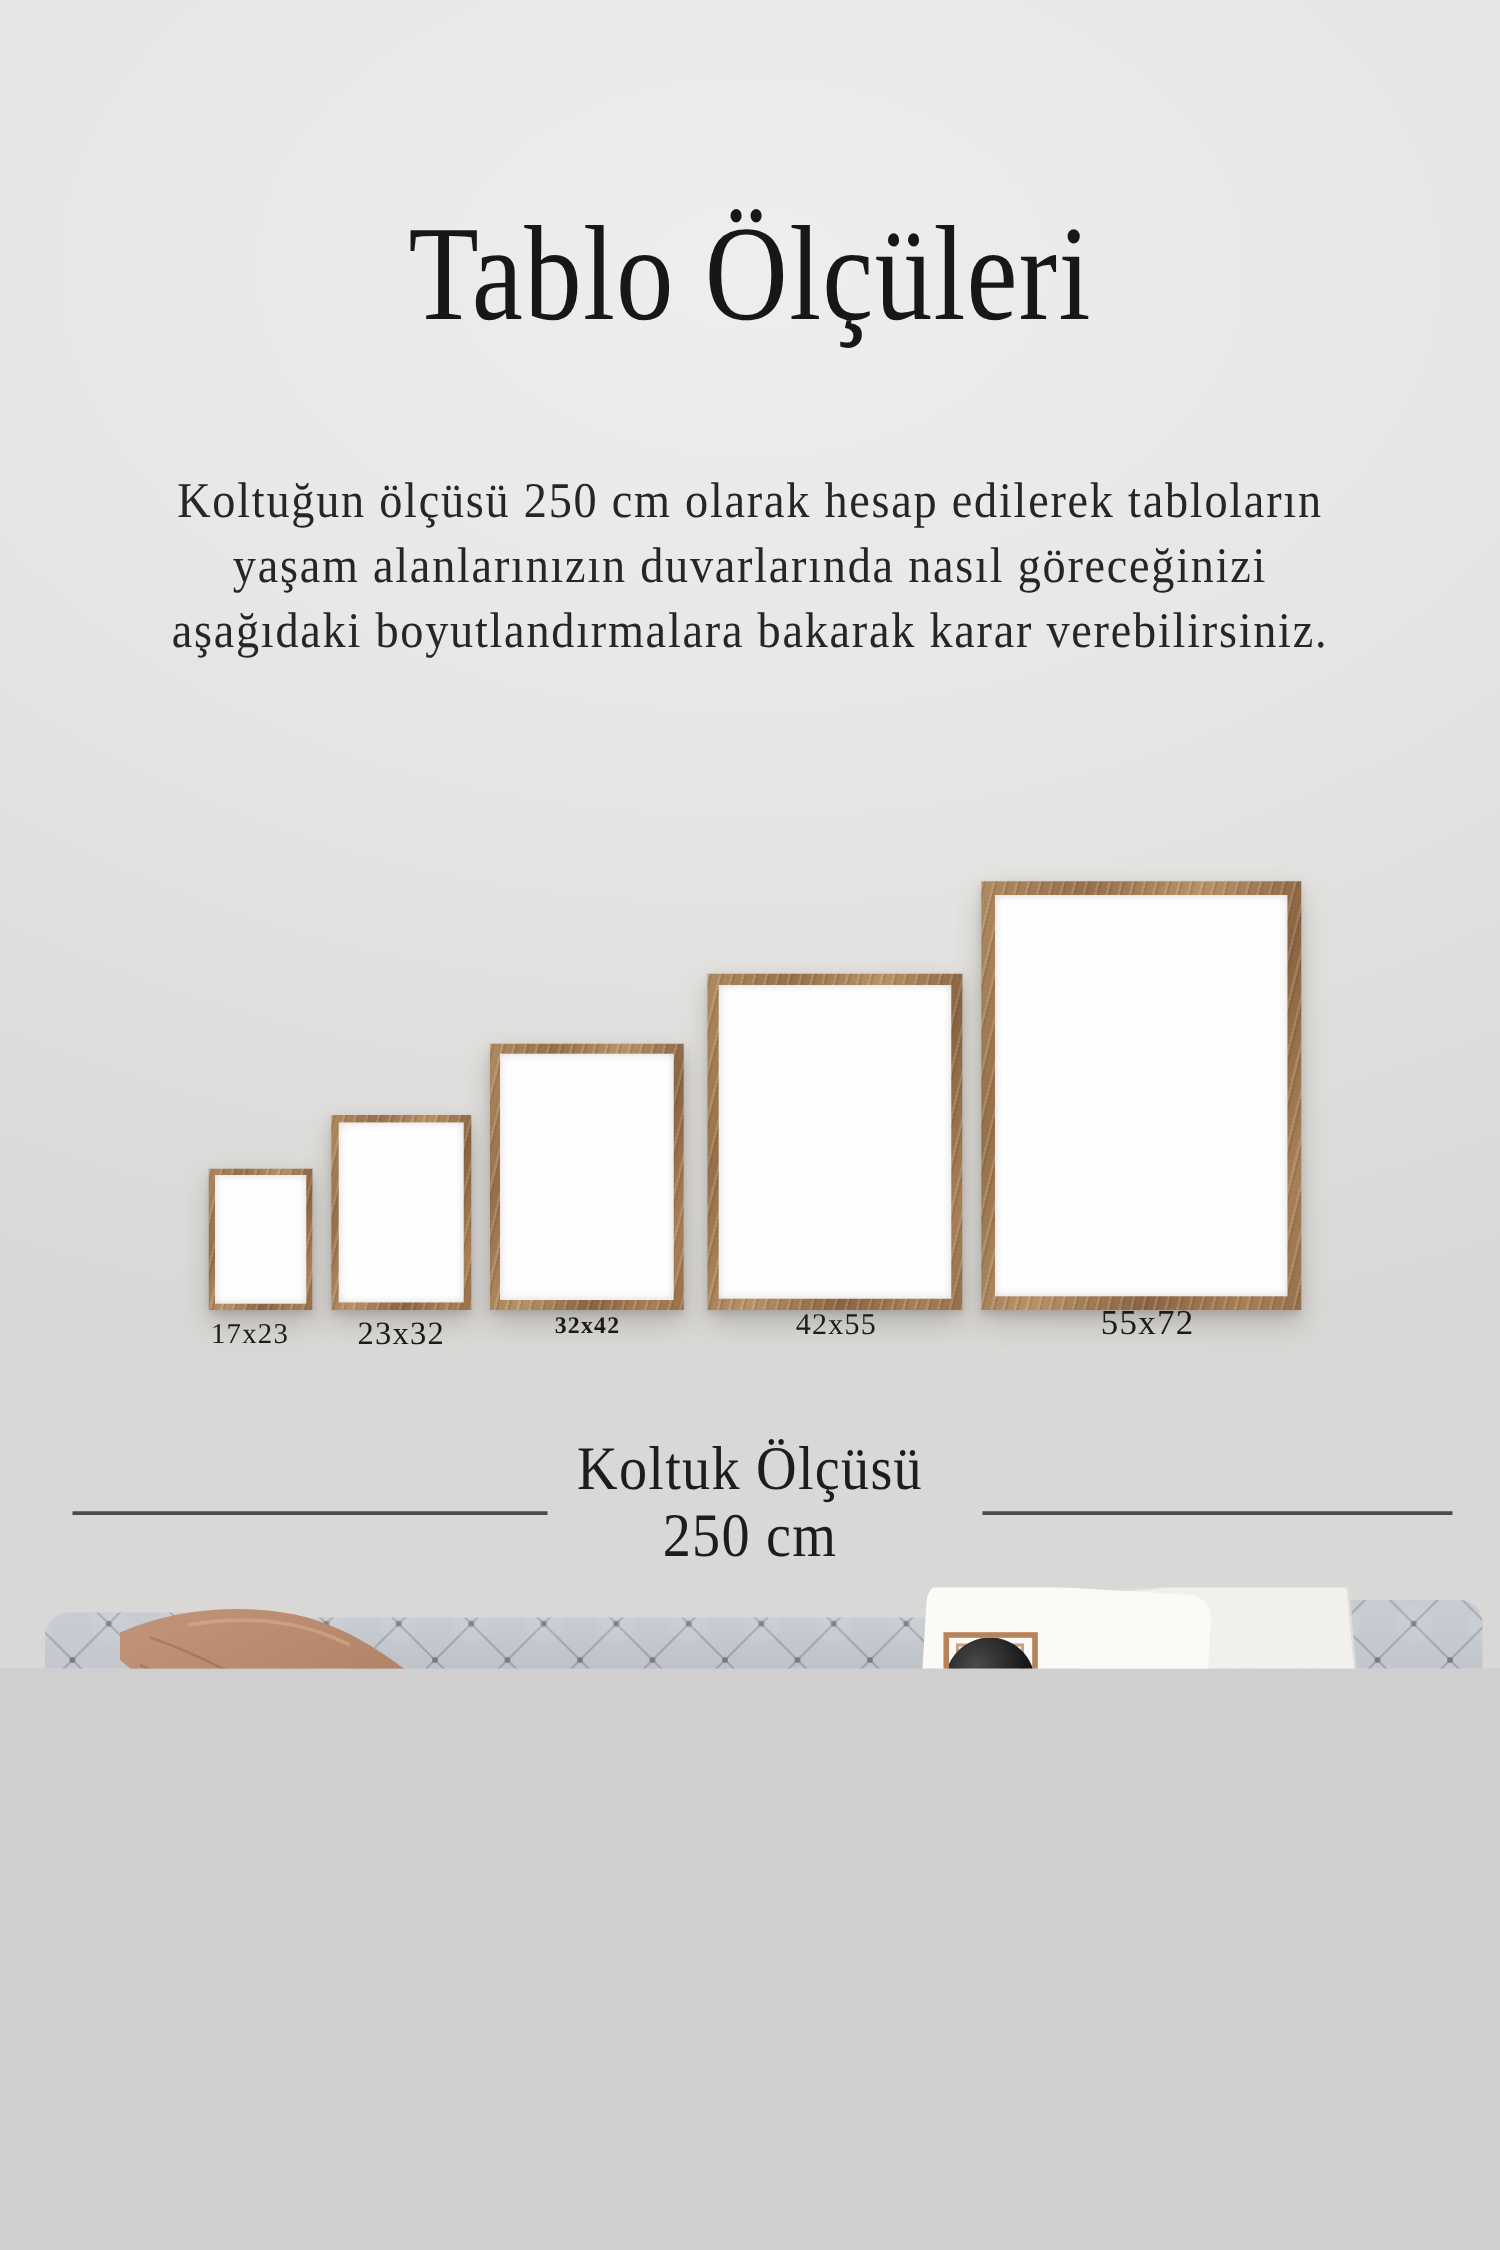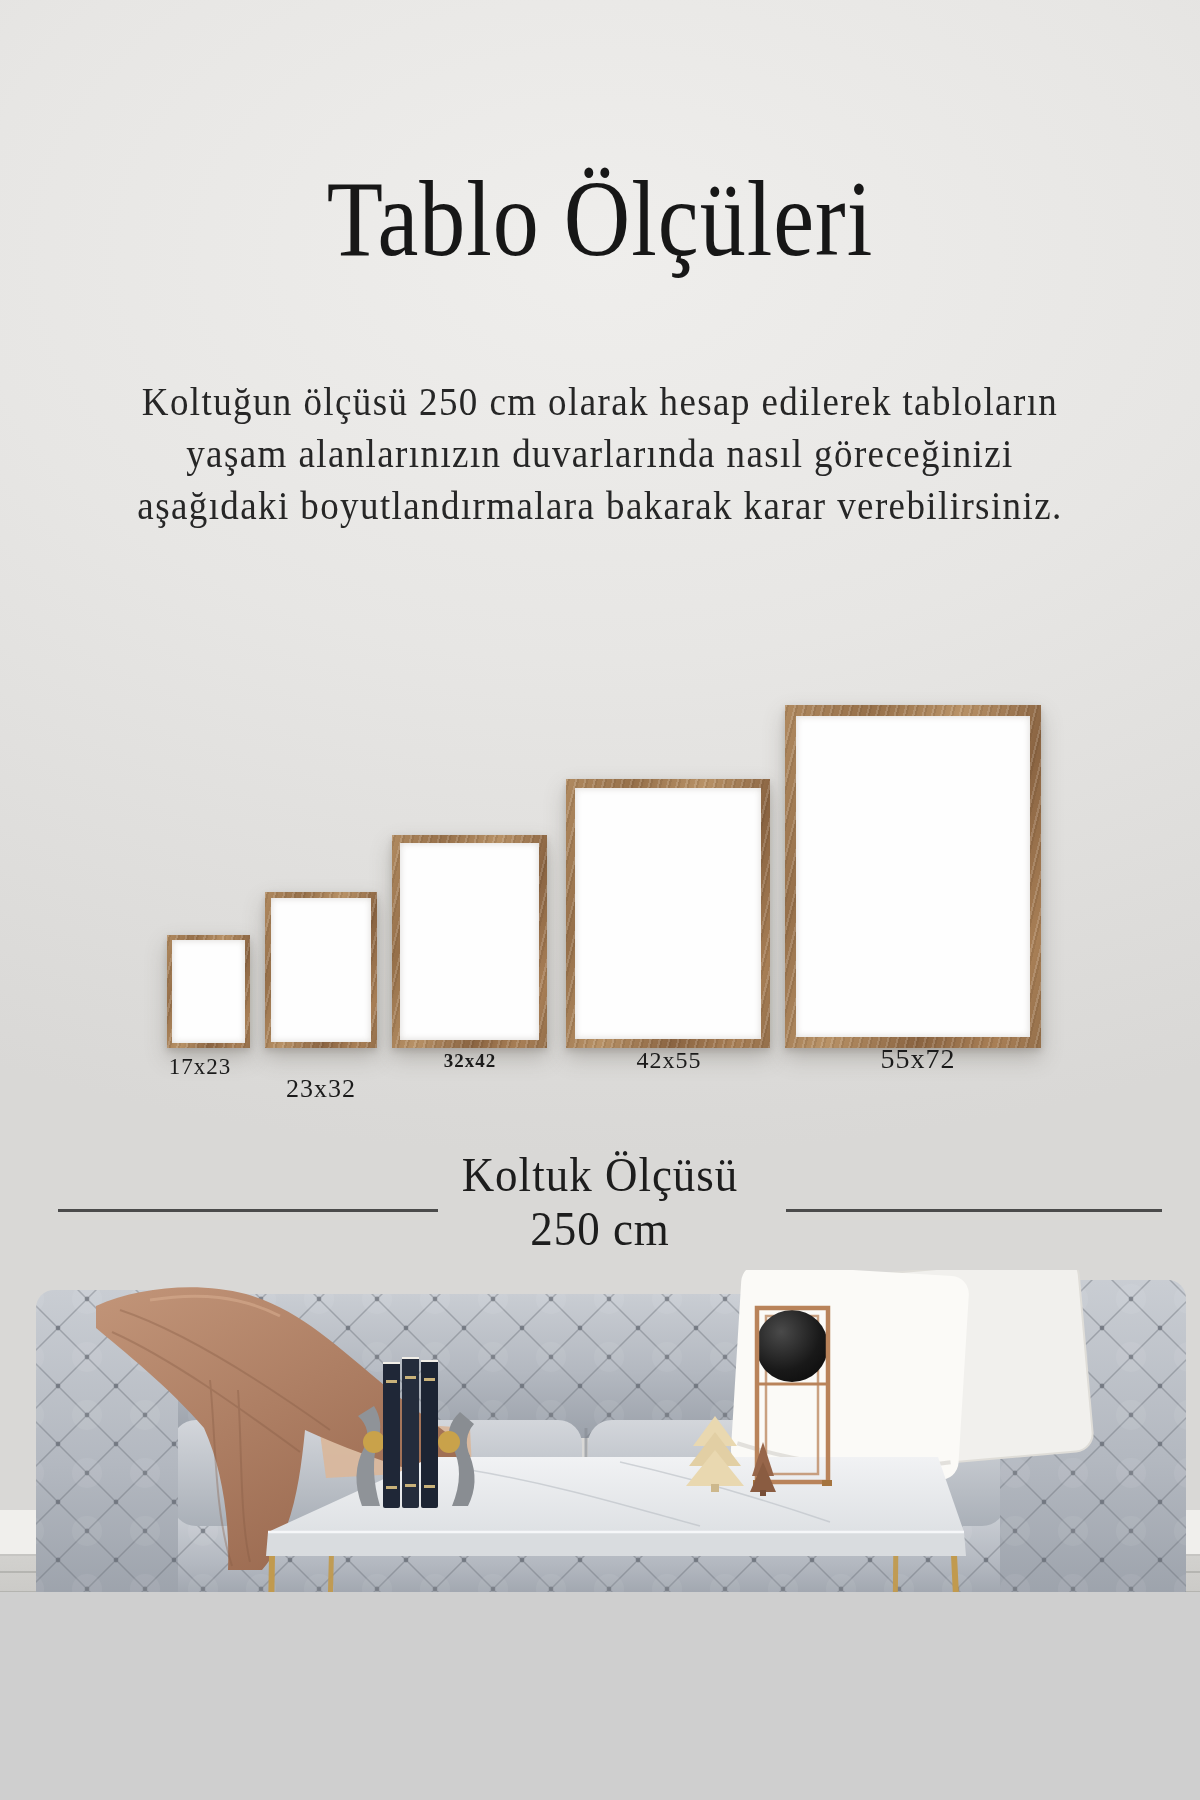--- a/index.html
+++ b/index.html
@@ -1,18 +1,18 @@
 <!DOCTYPE html>
 <html><head>
 <meta charset="utf-8">
 <style>
   html,body{margin:0;padding:0;background:#cfcfcf;}
   .canvas{
     position:relative;
-    width:1200px;height:1592px;
+    width:1200px;height:1335px;
     margin:0 auto;
     overflow:hidden;
     background:
       radial-gradient(ellipse 1400px 900px at 50% 16%, #efeeec 0%, #e7e6e4 45%, #dedddb 80%, #d9d8d6 100%);
     font-family:"Liberation Serif","DejaVu Serif",serif;
     color:#1c1c1c;
   }
   
   .title{
     position:absolute; left:0; right:0; top:156px;
@@ -89,21 +89,21 @@
       <div class="mat"></div>
     </div>
   <div class="frame" style="left:566px; top:779px; width:204px; height:269px; --bw:9px;">
       <div class="mat"></div>
     </div>
   <div class="frame" style="left:785px; top:705px; width:256px; height:343px; --bw:11px;">
       <div class="mat"></div>
     </div>
 
   <div class="frame-label" style="left:200px; top:1054px; font-size:23px;text-align:right;">17x23</div>
-  <div class="frame-label" style="left:321px; top:1052px; font-size:26px;margin-top:22px;">23x32</div>
+  <div class="frame-label" style="left:321px; top:1052px; font-size:26px;">23x32</div>
   <div class="frame-label" style="left:470px; top:1050px; font-size:19px;font-weight:bold;">32x42</div>
   <div class="frame-label" style="left:669px; top:1047px; font-size:24px;">42x55</div>
   <div class="frame-label" style="left:918px; top:1043px; font-size:28px;">55x72</div>
 
   <div class="measure-line left"></div>
   <div class="measure-line right"></div>
   <div class="measure-text" style="top:1146px;">Koltuk Ölçüsü</div>
   <div class="measure-text" style="top:1200px;">250 cm</div>
 
   <svg class="scene" viewBox="0 0 1200 530" aria-hidden="true">

